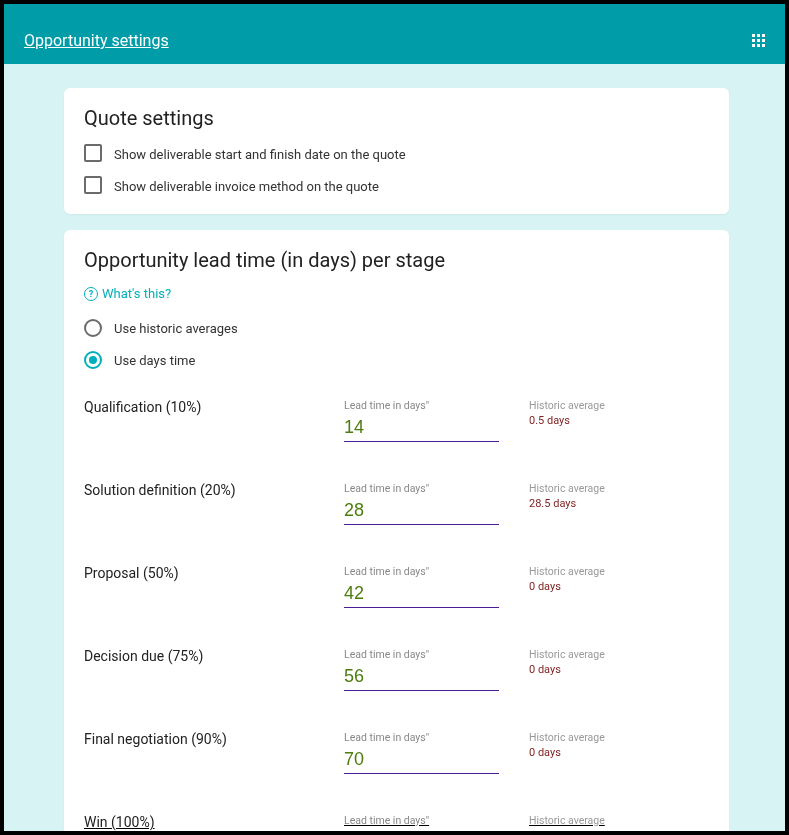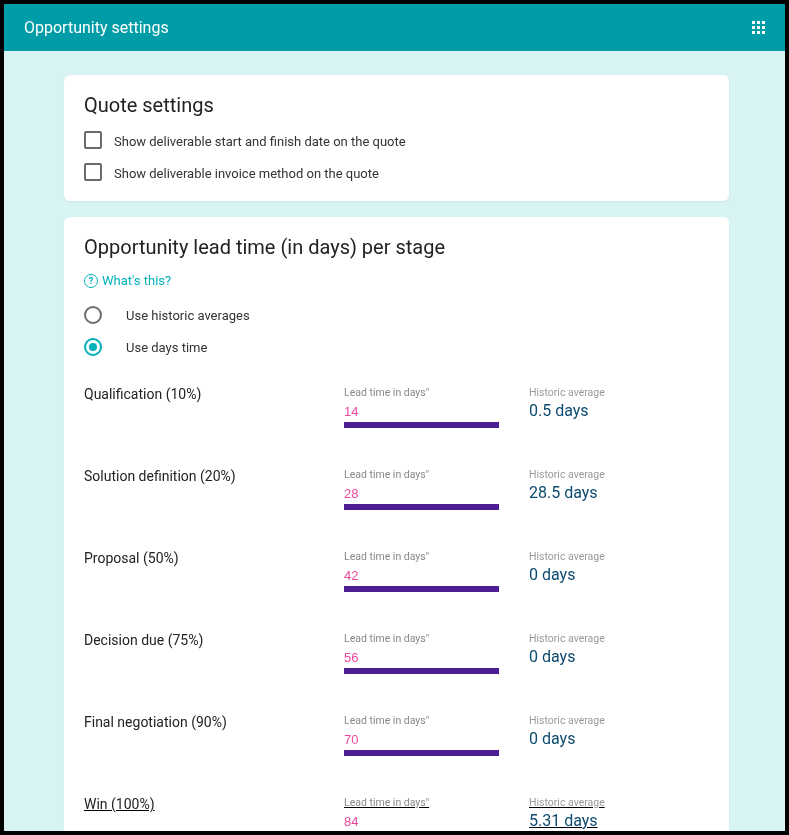--- a/index.html
+++ b/index.html
@@ -17,26 +17,27 @@
     .container {
       background: #d8f3f3;
       width: 100%;
       height: 100%;
       display: flex;
       flex-direction: column;
     }
     .header {
       background: #009da8;
       color: #fff;
-      padding: 14px 20px 14px 20px;
+      padding: 27px 20px 14px 20px;
       display: flex;
       align-items: center;
       justify-content: space-between;
       font-size: 16px;
       font-weight: 400;
+      text-decoration: underline;
     }
     .apps-icon {
       display: grid;
       grid-template-columns: repeat(3, 3px);
       grid-template-rows: repeat(3, 3px);
       gap: 2px;
       cursor: pointer;
     }
     .apps-icon span {
       width: 3px;
@@ -98,21 +99,21 @@
       width: 14px;
       height: 14px;
       border: 1.5px solid #00b0bb;
       border-radius: 50%;
       font-size: 9px;
       font-weight: bold;
     }
     .radio-row {
       display: flex;
       align-items: center;
-      gap: 24px;
+      gap: 12px;
       margin-bottom: 14px;
       cursor: pointer;
     }
     .radio {
       width: 18px;
       height: 18px;
       border: 2px solid #6b6b6b;
       border-radius: 50%;
       flex-shrink: 0;
       position: relative;
@@ -156,39 +157,39 @@
       flex: 0 0 155px;
       margin-right: 30px;
     }
     .stage-input-label {
       font-size: 10.5px;
       color: #888;
       margin-bottom: 2px;
     }
     .stage-input {
       border: none;
-      border-bottom: 6px solid #4c1d95;
-      font-size: 13px;
-      color: #ec4899;
+      border-bottom: 1px solid #4c1d95;
+      font-size: 18px;
+      color: #4d7c0f;
       padding: 3px 0;
       width: 100%;
       outline: none;
       background: transparent;
     }
     .stage-avg-group {
       flex: 0 0 140px;
     }
     .stage-avg-label {
       font-size: 10.5px;
       color: #999;
       margin-bottom: 2px;
     }
     .stage-avg-value {
-      font-size: 16px;
-      color: #0c4a6e;
+      font-size: 11px;
+      color: #7f1d1d;
     }
   </style>
 </head>
 <body>
 
 <div class="container">
   <div class="header">
     <span>Opportunity settings</span>
     <div class="apps-icon">
       <span></span>

